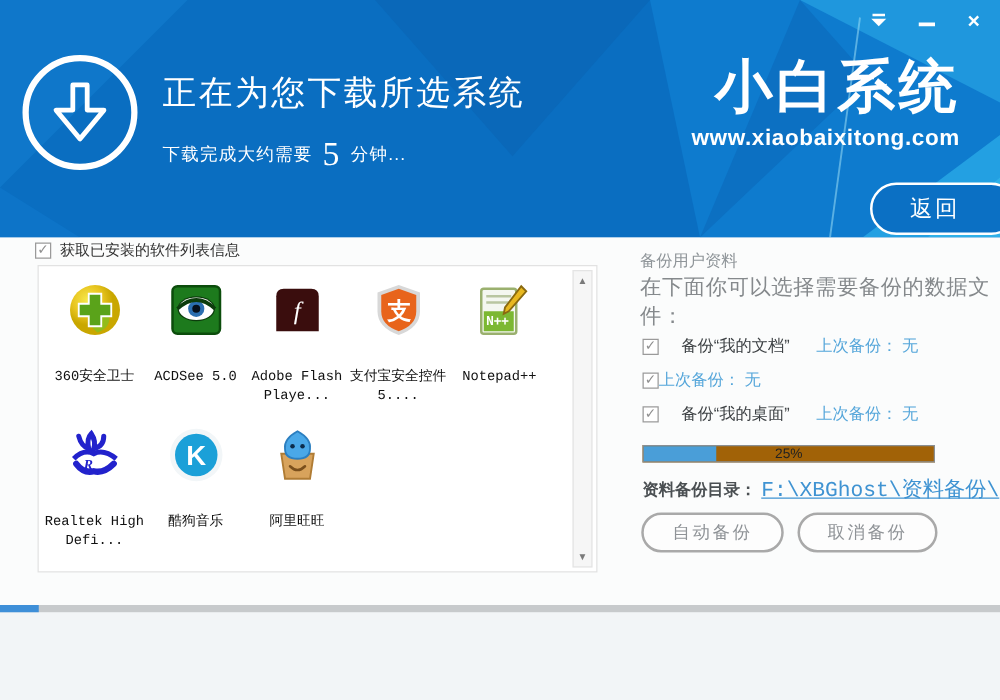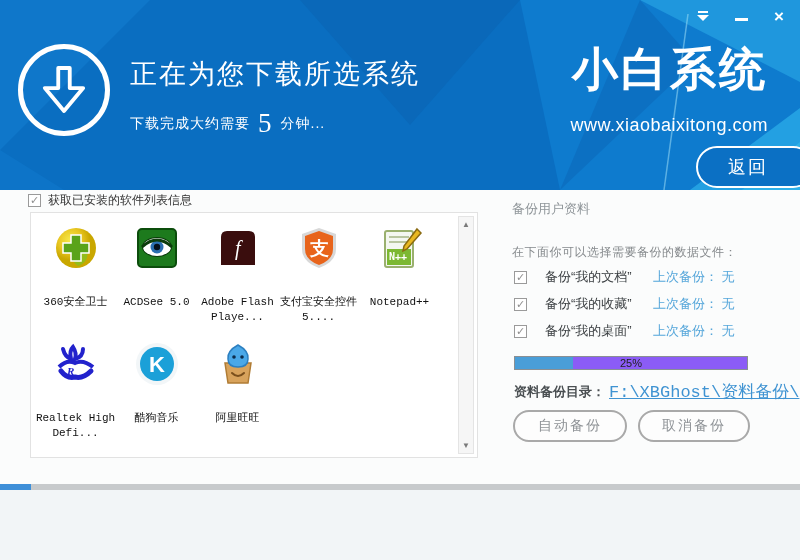--- a/index.html
+++ b/index.html
@@ -19,45 +19,45 @@
   .close-glyph { color:#fff; font-size:17px; font-weight:bold; line-height:1; }
 
   .dl-circle { position:absolute; left:18px; top:44px; width:92px; height:92px; border:5px solid #fff; border-radius:50%; display:flex; align-items:center; justify-content:center; z-index:3; }
   .title-block { position:absolute; left:130px; top:56px; z-index:3; color:#fff; }
   .hd-title { font-size:27px; font-weight:400; letter-spacing:2px; }
   .hd-sub { margin-top:16px; font-size:14px; display:flex; align-items:center; gap:8px; letter-spacing:1px; }
   .hd-sub .big-num { font-size:27px; font-family:"Liberation Serif",serif; font-weight:400; }
 
   .logo-block { position:absolute; right:32px; top:44px; text-align:right; color:#fff; z-index:3; }
   .logo-text { font-size:46px; font-weight:900; letter-spacing:3px; line-height:1.1; }
-  .logo-url { font-size:18px; font-weight:400; margin-top:20px; letter-spacing:.5px;text-align:center; }
+  .logo-url { font-size:18px; font-weight:700; margin-top:5px; letter-spacing:.5px;text-align:center; }
 
   .back-btn { position:absolute; right:-14px; top:146px; width:118px; height:42px; background:#0b70c4; border:2px solid #fff; border-radius:22px; color:#fff; font-size:18px; letter-spacing:2px; display:flex; align-items:center; justify-content:center; padding-right:14px; cursor:pointer; z-index:4; }
 
   
   .main { position:absolute; left:0; top:190px; width:800px; height:294px; background:#fbfcfc; }
   .chk-row { position:absolute; display:flex; align-items:center; gap:7px; }
   .cb { width:13px; height:13px; background:#fff; border:1px solid #9a9a9a; font-size:11px; line-height:11px; text-align:center; color:#8f8f8f; font-weight:bold; cursor:pointer; flex:0 0 13px; }
   .top-chk { left:28px; top:2px; font-size:12px; color:#333; }
 
   .icon-panel { position:absolute; left:30px; top:22px; width:448px; height:246px; background:#fff; border:1px solid #e2e2e2; }
   .cells { position:absolute; left:4px; top:6px; width:412px; display:flex; flex-wrap:wrap; }
   .cell { width:81px; height:112px; margin-bottom:4px; display:flex; flex-direction:column; align-items:center; cursor:pointer; }
   .cell .ic { width:46px; height:46px; margin-top:6px; }
   .cell .lbl { margin-top:24px; font-size:11px; font-family:"Liberation Mono","DejaVu Sans Mono",monospace; color:#111; text-align:center; line-height:1.35; width:80px; word-break:break-all; }
   .scrollbar { position:absolute; right:3px; top:3px; width:16px; height:238px; background:#f6f6f6; border:1px solid #e4e4e4; }
   .sb-arrow { position:absolute; left:0; width:14px; height:15px; display:flex; align-items:center; justify-content:center; cursor:pointer; color:#7a7a7a; font-size:8px; }
   .sb-up { top:0; } .sb-down { bottom:0; }
 
   .bk-title { position:absolute; left:512px; top:10px; font-size:13px; color:#8f9599; }
-  .bk-desc { position:absolute; left:512px; top:54px; font-size:12px; color:#85898c; letter-spacing:.5px; }
+  .bk-desc { position:absolute; left:512px; top:28px; font-size:17px; color:#85898c; letter-spacing:.5px; }
   .bk-row { position:absolute; left:514px; display:flex; align-items:center; font-size:13px; color:#3c4043; }
   .bk-row .bk-label { margin-left:18px; width:108px; }
   .bk-row .bk-last { color:#55a6da; cursor:pointer; }
-  .bk-progress { position:absolute; left:514px; top:166px; width:234px; height:14px; background:#8b5cf6; border:1px solid #8a8f93; }
+  .bk-progress { position:absolute; left:514px; top:166px; width:234px; height:14px; background:#a16207; border:1px solid #8a8f93; }
   .bk-progress .fill { position:absolute; left:0; top:0; height:100%; background:#4a9ed8; }
   .bk-progress .ptext { position:absolute; width:100%; text-align:center; font-size:11px; color:#222; line-height:12px; }
   .bk-dir { position:absolute; left:514px; top:190px; font-size:13px; color:#4a4f52; font-weight:bold; display:flex; align-items:center; }
   .bk-dir a { margin-left:4px; font-family:"Liberation Mono","DejaVu Sans Mono",monospace; font-size:17px; color:#3f93d2; text-decoration:underline; font-weight:normal; cursor:pointer; }
   .pill-btn { position:absolute; top:220px; height:32px; border:2px solid #a9a9a9; border-radius:17px; background:#fdfdfd; color:#8f9397; font-size:14px; letter-spacing:2px; display:flex; align-items:center; justify-content:center; cursor:pointer; }
   .pill-auto { left:513px; width:114px; }
   .pill-cancel { left:638px; width:112px; }
 
   
   .dl-bar { position:absolute; left:0; top:484px; width:800px; height:6px; background:#c7cacc; }
@@ -231,21 +231,20 @@
     <div class="bk-title">备份用户资料</div>
     <div class="bk-desc">在下面你可以选择需要备份的数据文件：</div>
 
     <div class="bk-row" style="top:78px;">
       <div class="cb">✓</div>
       <span class="bk-label">备份“我的文档”</span>
       <span class="bk-last">上次备份： 无</span>
     </div>
     <div class="bk-row" style="top:105px;">
       <div class="cb">✓</div>
-      <span class="bk-label">备份“我的收藏”</span>
       <span class="bk-last">上次备份： 无</span>
     </div>
     <div class="bk-row" style="top:132px;">
       <div class="cb">✓</div>
       <span class="bk-label">备份“我的桌面”</span>
       <span class="bk-last">上次备份： 无</span>
     </div>
 
     <div class="bk-progress">
       <div class="fill" style="width: 25%;"></div>

